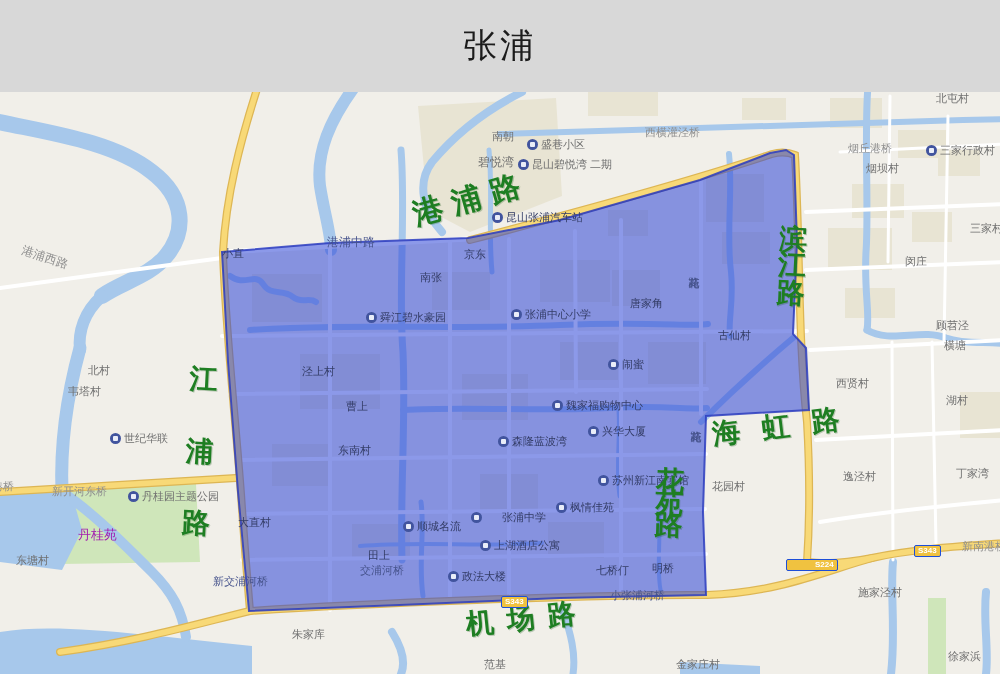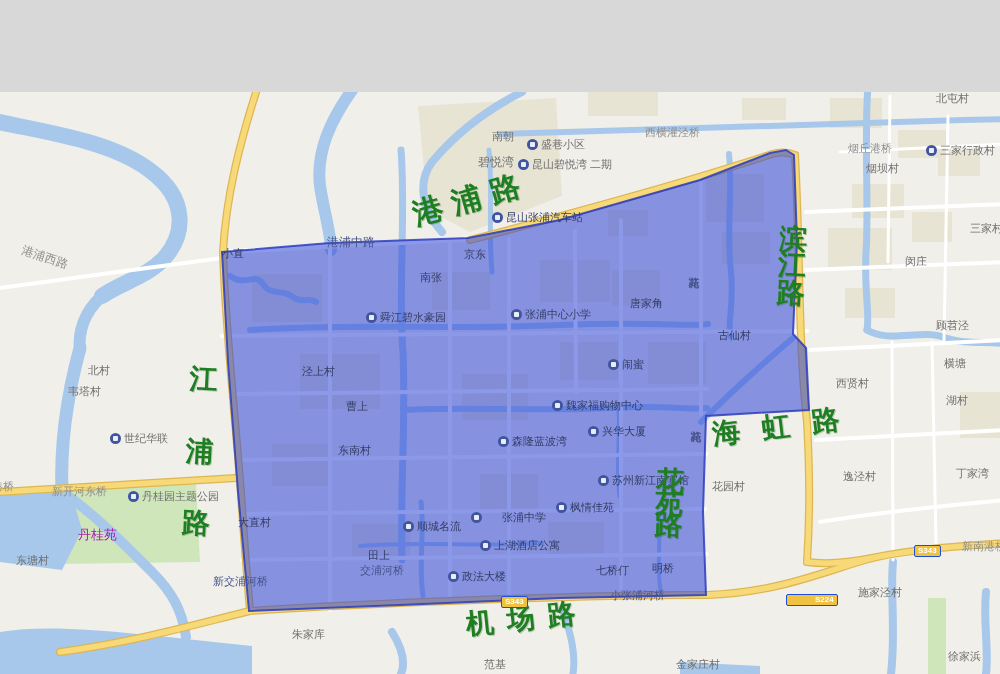--- a/index.html
+++ b/index.html
@@ -25,20 +25,23 @@
             background:#e9edf8;border-radius:1px;}
   .green-road{position:absolute;color:#1e7e22;font-weight:700;white-space:nowrap;
             transform-origin:left top;text-shadow:1px 1px 0 rgba(20,80,20,0.25);}
   .shield{position:absolute;background:#f0c240;border:1px solid #1d4ed8;color:#fff;
             font-size:8px;font-weight:700;line-height:10px;padding:0 3px;border-radius:2px;}
 </style>
 </head>
 <body>
 
 <div id="stage">
+  <div id="header">
+    <div id="title">张浦</div>
+  </div>
 
   <div id="map">
     <svg width="1000" height="582" viewBox="0 0 1000 582">
 
       <rect x="0" y="0" width="1000" height="582" fill="#f1efe9"></rect>
 
       <g fill="#e8e4d3">
         <path d="M418,14 L556,6 L562,104 L470,140 L428,118 Z"></path>
         <rect x="588" y="0" width="70" height="24"></rect>
           <rect x="742" y="6" width="44" height="22"></rect>
@@ -188,21 +191,21 @@
         </div>
         <div class="lbl tone-out" style="left: 970px; top: 130px;">
           <span>三家村</span>
         </div>
         <div class="lbl tone-out" style="left: 905px; top: 163px;">
           <span>闵庄</span>
         </div>
         <div class="lbl tone-out" style="left: 936px; top: 227px;">
           <span>顾苕泾</span>
         </div>
-        <div class="lbl tone-out" style="left: 944px; top: 265px; font-family: Liberation Serif, serif;">
+        <div class="lbl tone-out" style="left: 944px; top: 247px; font-family: Liberation Serif, serif;">
           <span>横塘</span>
         </div>
         <div class="lbl tone-out" style="left: 836px; top: 285px;">
           <span>西贤村</span>
         </div>
         <div class="lbl tone-out" style="left: 946px; top: 302px; align-items: flex-end;">
           <span>湖村</span>
         </div>
         <div class="lbl tone-out" style="left: 843px; top: 378px;">
           <span>逸泾村</span>
@@ -363,17 +366,17 @@
         <div class="lbl tone-in" style="left: 238px; top: 424px;">
           <span>大直村</span>
         </div>
         <div class="green-road" style="left: 408px; top: 104px; font-size: 30px; letter-spacing: 10px; transform: rotate(-16deg);">港浦路</div>
         <div class="green-road vert" style="left: 776px; top: 107px; font-size: 28px; letter-spacing: 28px; transform: rotate(3deg);">滨江路</div>
         <div class="green-road vert" style="left: 186px; top: 249px; font-size: 28px; letter-spacing: 72px; transform: rotate(3deg);">江浦路</div>
         <div class="green-road" style="left: 710px; top: 324px; font-size: 28px; letter-spacing: 22px; transform: rotate(-7deg);">海虹路</div>
         <div class="green-road vert" style="left: 652px; top: 351px; font-size: 28px; letter-spacing: 22px; transform: rotate(2deg);">花苑路</div>
         <div class="green-road" style="left: 464px; top: 514px; font-size: 28px; letter-spacing: 13px; transform: rotate(-6deg);">机场路</div>
         <div class="shield" style="left: 501px; top: 504px;">S343</div>
-        <div class="shield" style="left: 786px; top: 502px; padding-left: 28px;">S224</div>
+        <div class="shield" style="left: 786px; top: 467px; padding-left: 28px;">S224</div>
         <div class="shield" style="left: 914px; top: 453px;">S343</div>
       </div>
   </div>
 </div>
 
 </body></html>

